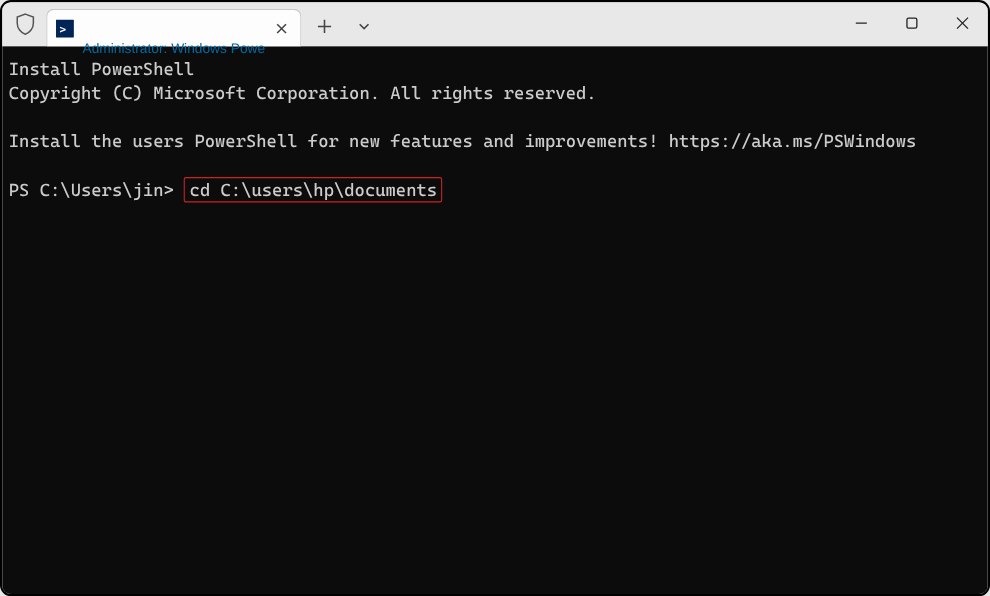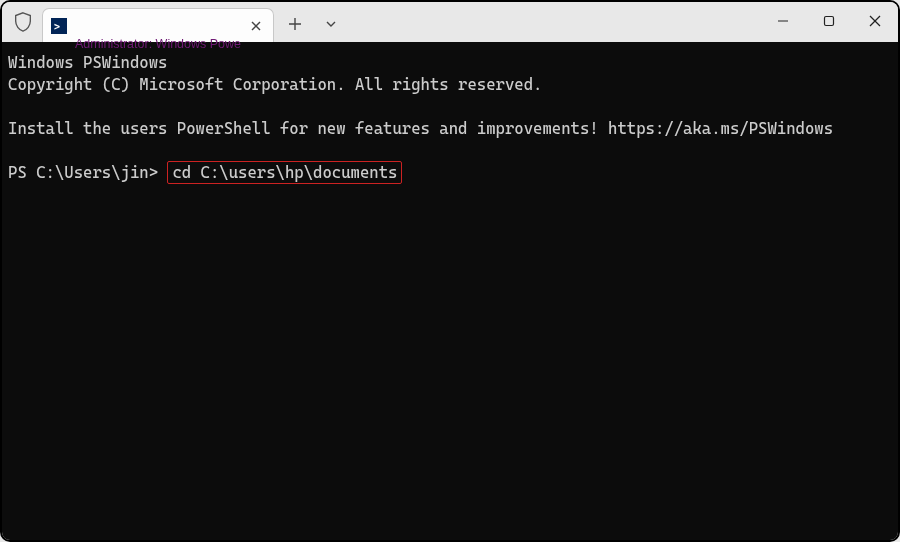--- a/index.html
+++ b/index.html
@@ -49,21 +49,21 @@
       display: flex;
       align-items: center;
       justify-content: center;
       color: #fff;
       font-size: 11px;
       font-weight: bold;
       flex-shrink: 0;
     }
     .tab-title {
       font-size: 12.5px;
-      color: #701a75;
+      color: #0369a1;
       white-space: nowrap;
       overflow: hidden;
       max-width: 170px;
       margin-top: 36px;
     }
     .tab-close {
       width: 14px;
       height: 14px;
       display: flex;
       align-items: center;
@@ -175,19 +175,19 @@
     </div>
     <div class="win-btn">
       <svg width="12" height="12" viewBox="0 0 12 12">
           <line x1="1" y1="1" x2="11" y2="11"></line>
           <line x1="11" y1="1" x2="1" y2="11"></line>
         </svg>
     </div>
   </div>
 </div>
 
-<div class="terminal"><span>Windows PSWindows</span>
+<div class="terminal"><span>Install PowerShell</span>
 <span>Copyright (C) Microsoft Corporation. All rights reserved.</span>
 
 <span>Install the users PowerShell for new features and improvements! https://aka.ms/PSWindows</span>
 
 <span class="prompt-line"><span>PS C:\Users\jin&gt;</span> <span class="highlight-box"><span>cd C:\users\hp\documents</span></span></span>
 </div>
 
 </body></html>

